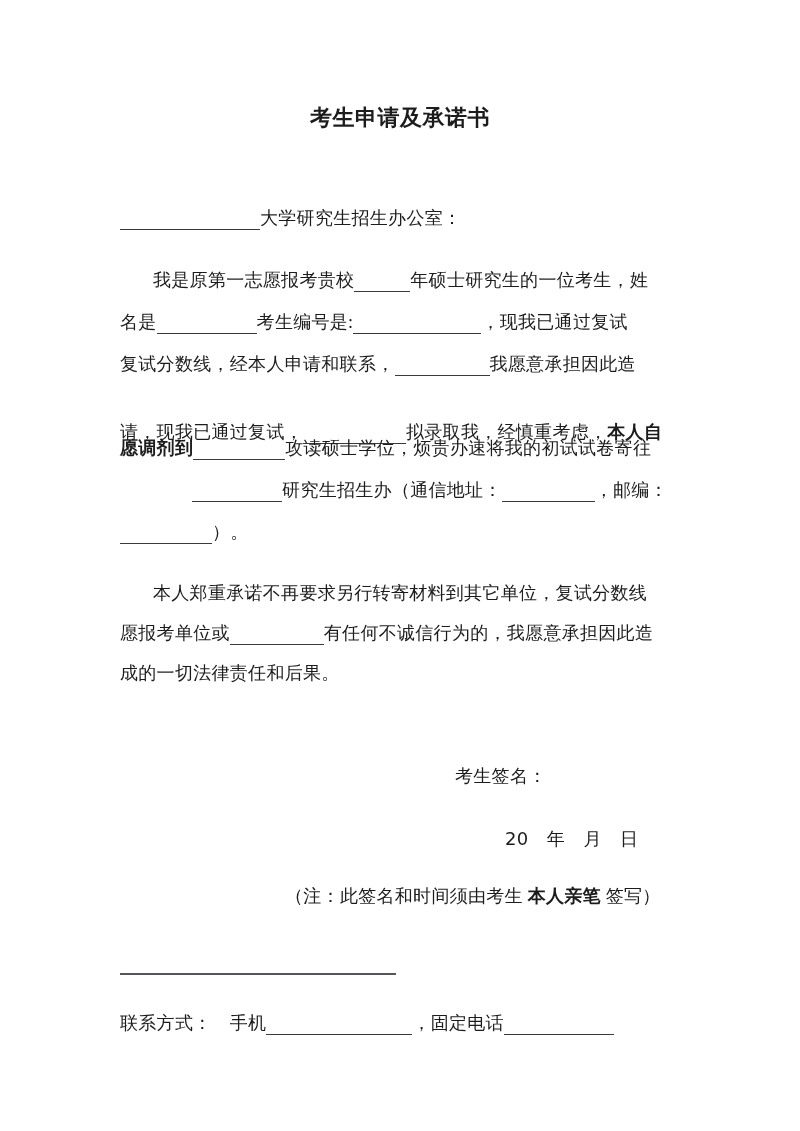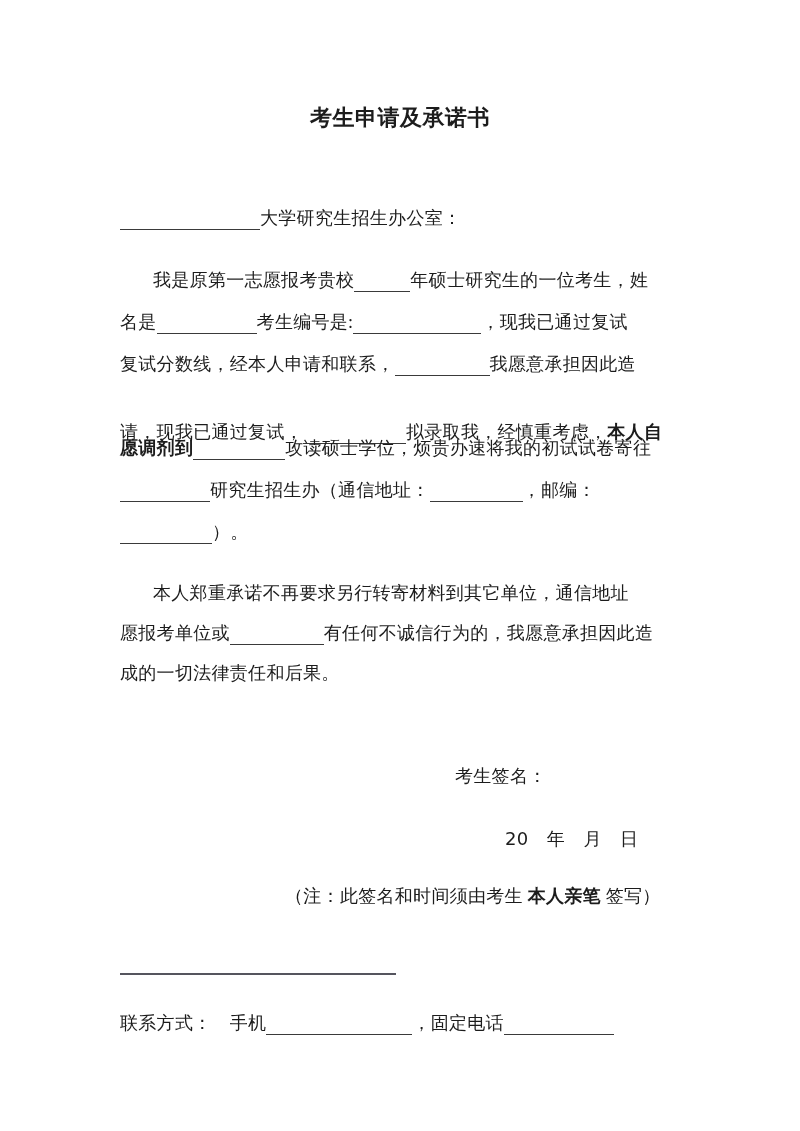--- a/index.html
+++ b/index.html
@@ -36,21 +36,21 @@
     vertical-align:bottom;
   }
   .blank.thick{border-bottom:2px solid #55555e;}
   
   .l-salutation{top:207px;}
   .l-p1-1{top:269px;padding-left:33px;}
   .l-p1-2{top:311px;}
   .l-p1-3{top:353px;}
   .l-p1-4{top:395px;margin-top:26px;}
   .l-p1-5{top:437px;}
-  .l-p1-6{top:479px;}
+  .l-p1-6{top:479px;text-align:center;}
   .l-p1-7{top:521px;}
   .l-p2-1{top:582px;padding-left:33px;}
   .l-p2-2{top:622px;}
   .l-p2-3{top:662px;}
   .l-thanks{top:702px;padding-left:33px;}
   .l-sign{top:765px;padding-left:335px;}
   .l-date{top:827px;padding-left:385px;}
   .l-note{top:885px;padding-left:165px;}
   .l-id{top:952px;}
   .l-contact{top:1012px;}
@@ -63,21 +63,21 @@
   <div class="doc-title">考生申请及承诺书</div>
 
   <div class="line l-salutation"><span class="blank" style="width: 140px;"></span><span class="">大学研究生招生办公室：</span></div>
   <div class="line l-p1-1"><span class="">我是原第一志愿报考贵校</span><span class="blank" style="width: 56px;"></span><span class="">年硕士研究生的一位考生，姓</span></div>
   <div class="line l-p1-2"><span class="">名是</span><span class="blank" style="width: 100px;"></span><span class="">考生编号是:</span><span class="blank" style="width: 128px;"></span><span class="">，现我已通过复试</span></div>
   <div class="line l-p1-3"><span class="">复试分数线，经本人申请和联系，</span><span class="blank" style="width: 95px;"></span><span class="">我愿意承担因此造</span></div>
   <div class="line l-p1-4"><span class="">请，现我已通过复试，</span><span class="blank" style="width: 103px;"></span><span class="">拟录取我，经慎重考虑，</span><span class="seg-b ">本人自</span></div>
   <div class="line l-p1-5"><span class="seg-b ">愿调剂到</span><span class="blank" style="width: 92px;"></span><span class="">攻读硕士学位，烦贵办速将我的初试试卷寄往</span></div>
   <div class="line l-p1-6"><span class="blank" style="width: 90px;"></span><span class="">研究生招生办（通信地址：</span><span class="blank" style="width: 93px;"></span><span class="">，邮编：</span></div>
   <div class="line l-p1-7"><span class="blank" style="width: 92px;"></span><span class="">）。</span></div>
-  <div class="line l-p2-1"><span class="">本人郑重承诺不再要求另行转寄材料到其它单位，通信地址</span></div>
+  <div class="line l-p2-1"><span class="">本人郑重承诺不再要求另行转寄材料到其它单位，复试分数线</span></div>
   <div class="line l-p2-2"><span class="">愿报考单位或</span><span class="blank" style="width: 94px;"></span><span class="">有任何不诚信行为的，我愿意承担因此造</span></div>
   <div class="line l-p2-3"><span class="">成的一切法律责任和后果。</span></div>
   <div class="line l-sign"><span class="">考生签名：</span></div>
   <div class="line l-date"><span class="seg-num">20</span><span class="">　年　月　日</span></div>
   <div class="line l-note"><span class="">（注：此签名和时间须由考生 </span><span class="seg-b ">本人亲笔</span><span class=""> 签写）</span></div>
   <div class="line l-id"><span class="blank thick" style="width: 276px;"></span></div>
   <div class="line l-contact"><span class="">联系方式：　手机</span><span class="blank" style="width: 146px;"></span><span class="">，固定电话</span><span class="blank" style="width: 110px;"></span></div>
 
 </div>
 

